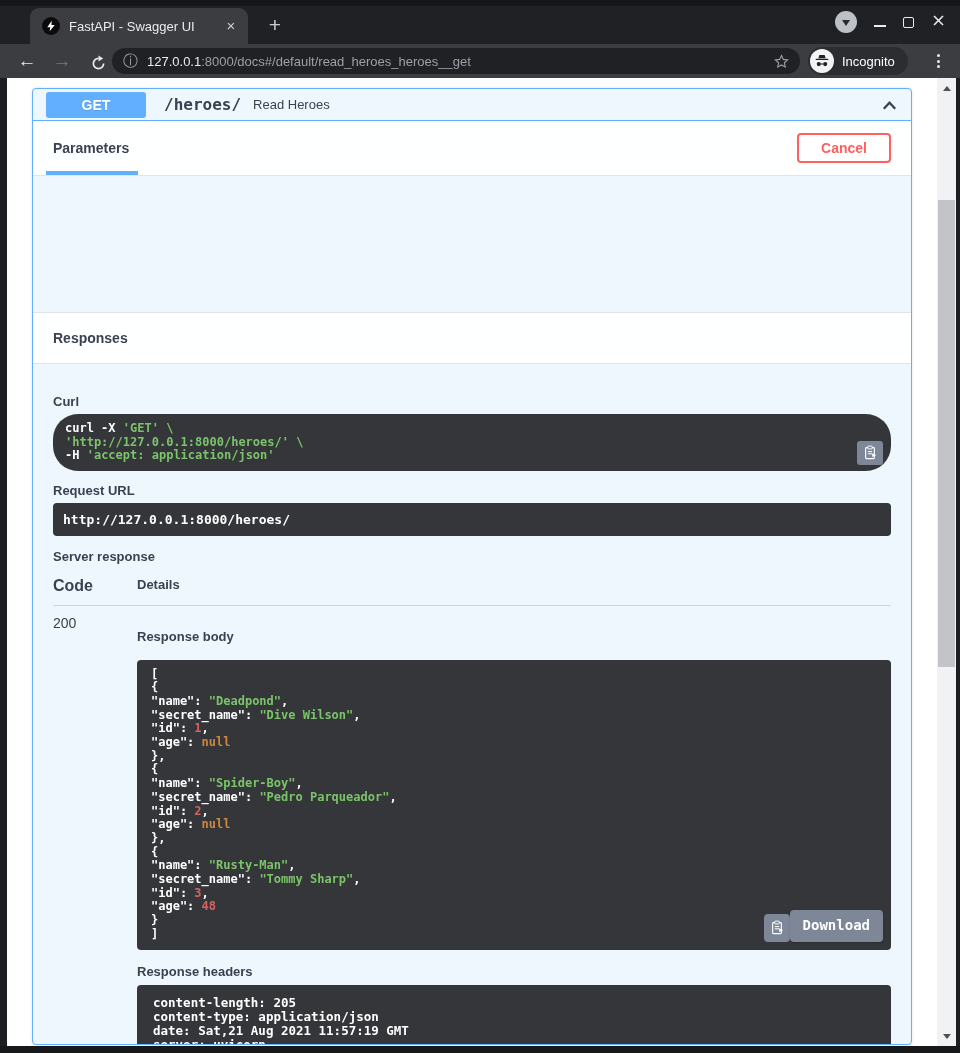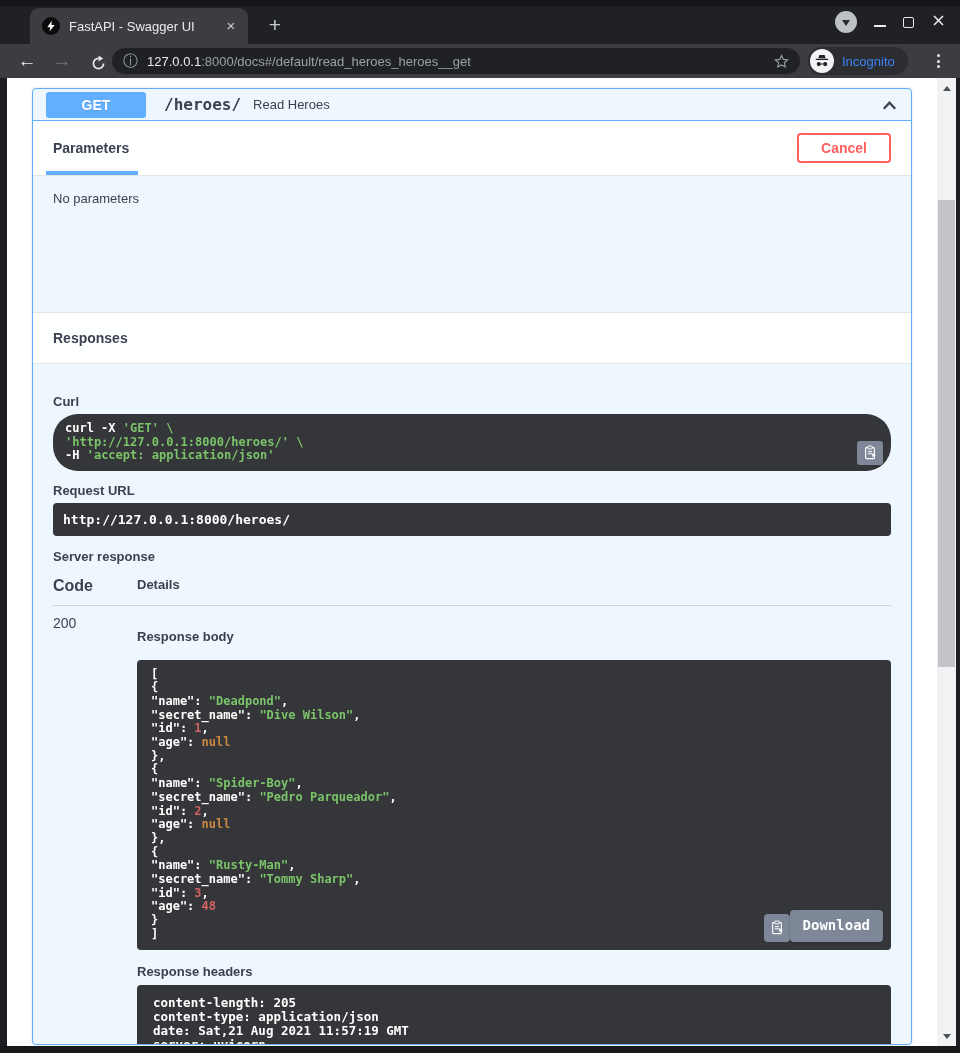--- a/index.html
+++ b/index.html
@@ -43,21 +43,21 @@
   .info-icon { margin-left:11px; color:#9aa0a6; font-size:15px; }
   .url-text { margin-left:9px; font-size:13px; white-space:nowrap; overflow:hidden; flex:1; }
   .url-host { color:#e8eaed; }
   .url-rest { color:#9aa0a6; }
   .star-icon { margin-right:10px; flex:none; display:flex; }
   .incognito-badge {
     position:absolute; left:808px; top:3px; height:28px; padding-right:13px;
     background:#2c2d31; border-radius:14px; display:flex; align-items:center;
   }
   .incog-circle { width:24px; height:24px; border-radius:50%; background:#f1f3f4; margin:0 8px 0 2px; display:flex; align-items:center; justify-content:center; }
-  .incognito-label { color:#3b82f6; font-size:13px; }
+  .incognito-label { color:#ffffff; font-size:13px; }
   .menu-dots { position:absolute; left:930px; top:8px; width:16px; height:18px; display:flex; flex-direction:column; align-items:center; gap:2.5px; padding-top:2px; }
   .menu-dots i { width:3px; height:3px; border-radius:50%; background:#e8eaed; }
 
   
   .border-left  { position:absolute; left:0; top:78px; width:7px;  height:975px; background:#1d1e21; }
   .border-right { position:absolute; left:956px; top:78px; width:4px; height:975px; background:#1d1e21; }
   .border-bottom{ position:absolute; left:0; top:1046px; width:960px; height:7px; background:#17181a; }
   .scrollbar { position:absolute; left:937px; top:78px; width:19px; height:968px; background:#f1f2f3; }
   .sb-up, .sb-down { position:absolute; left:0; width:19px; height:16px; display:flex; align-items:center; justify-content:center; }
   .sb-up { top:2px; } .sb-down { bottom:2px; }
@@ -231,21 +231,20 @@
       </span>
     </div>
 
     <div class="section-header">
       <span class="section-title">Parameters</span>
       <div class="tab-underline"></div>
       <div class="cancel-btn">Cancel</div>
     </div>
 
     <div class="params-content">
-      <div class="no-params">No parameters</div>
     </div>
 
     <div class="section-header responses">
       <span class="section-title">Responses</span>
     </div>
 
     <div class="responses-content">
       <div class="block-label">Curl</div>
       <div class="code-dark curl-block">
         <div><span class="tok-plain">curl -X </span><span class="tok-str">'GET'</span><span class="tok-str"> \</span></div>

